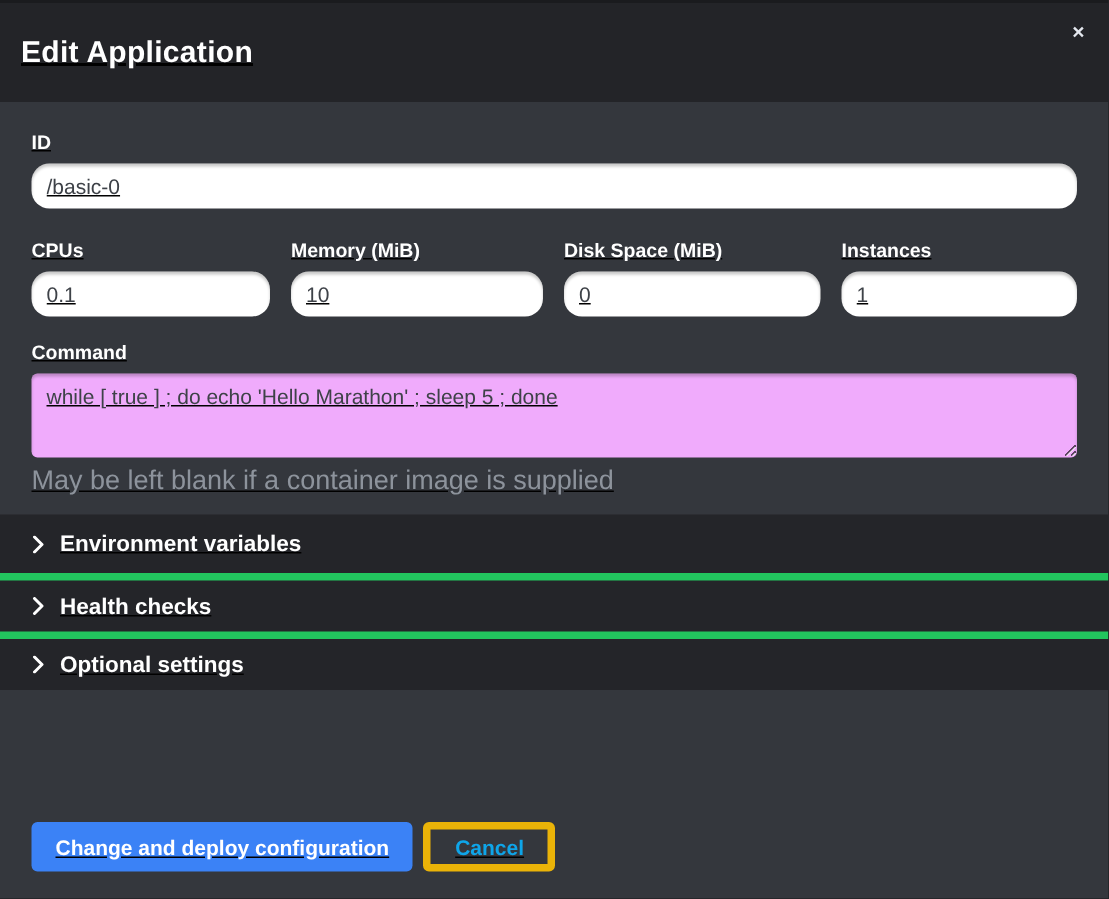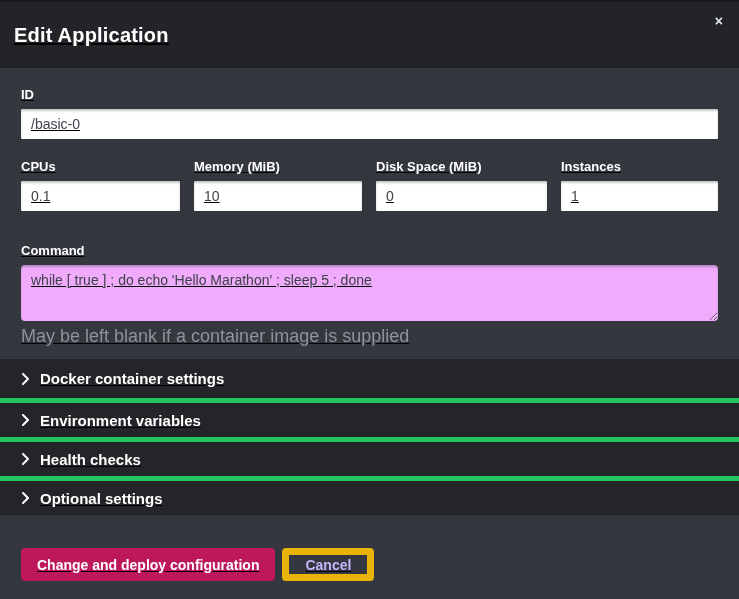--- a/index.html
+++ b/index.html
@@ -52,36 +52,36 @@
     color: #ffffff;
     font-size: 13px;
     font-weight: 700;
     margin-bottom: 7px;
   }
   .text-input {
     display: block;
     width: 100%;
     height: 30px;
     border: none;
-    border-radius: 1px;
+    border-radius: 12px;
     background: #ffffff;
     box-shadow: inset 0 2px 2px rgba(0,0,0,0.22);
     padding: 0 10px;
     font-family: "Liberation Sans", sans-serif;
     font-size: 14px;
     color: #3e4248;
     outline: none;
   }
   .field-block { margin-bottom: 20px; }
 
   .field-row {
     display: grid;
     grid-template-columns: 159fr 168fr 171fr 157fr;
     column-gap: 14px;
-    margin-bottom: 32px;
+    margin-bottom: 16px;
   }
 
   .command-textarea {
     display: block;
     width: 100%;
     height: 56px;
     border: none;
     border-radius: 4px;
     background: #f0abfc;
     box-shadow: inset 0 2px 2px rgba(0,0,0,0.22);
@@ -133,28 +133,28 @@
   .btn {
     height: 33px;
     border-radius: 4px;
     font-family: "Liberation Sans", sans-serif;
     font-size: 14px;
     font-weight: 700;
     padding: 0 16px;
     cursor: pointer;
   }
   .btn-primary {
-    background: #be185d;
+    background: #3b82f6;
     border: none;
     color: #ffffff;
   }
   .btn-cancel {
     background: transparent;
-    border: 7px solid #eab308;
-    color: #c4b5fd;
+    border: 5px solid #eab308;
+    color: #0ea5e9;
   }
 </style>
 </head>
 <body>
 
 <div class="modal">
 
   <div class="modal-header">
     <div class="modal-title">Edit Application</div>
     <div class="modal-close">×</div>
@@ -190,26 +190,20 @@
       <div>
         <label class="field-label">Command</label>
         <textarea class="command-textarea" spellcheck="false" style="">while [ true ] ; do echo 'Hello Marathon' ; sleep 5 ; done</textarea>
         <div class="field-help">May be left blank if a container image is supplied</div>
       </div>
 
     </div>
 
     <div class="accordion">
 
-      <div class="accordion-row">
-        <svg class="chevron" viewBox="0 0 9 12">
-            <polyline points="2,1 7,6 2,11" fill="none" stroke="#ffffff" stroke-width="2" stroke-linecap="round" stroke-linejoin="round"></polyline>
-          </svg>
-        <span class="accordion-label">Docker container settings</span>
-      </div>
 
       <div class="accordion-row">
         <svg class="chevron" viewBox="0 0 9 12">
             <polyline points="2,1 7,6 2,11" fill="none" stroke="#ffffff" stroke-width="2" stroke-linecap="round" stroke-linejoin="round"></polyline>
           </svg>
         <span class="accordion-label">Environment variables</span>
       </div>
 
 
       <div class="accordion-row">

